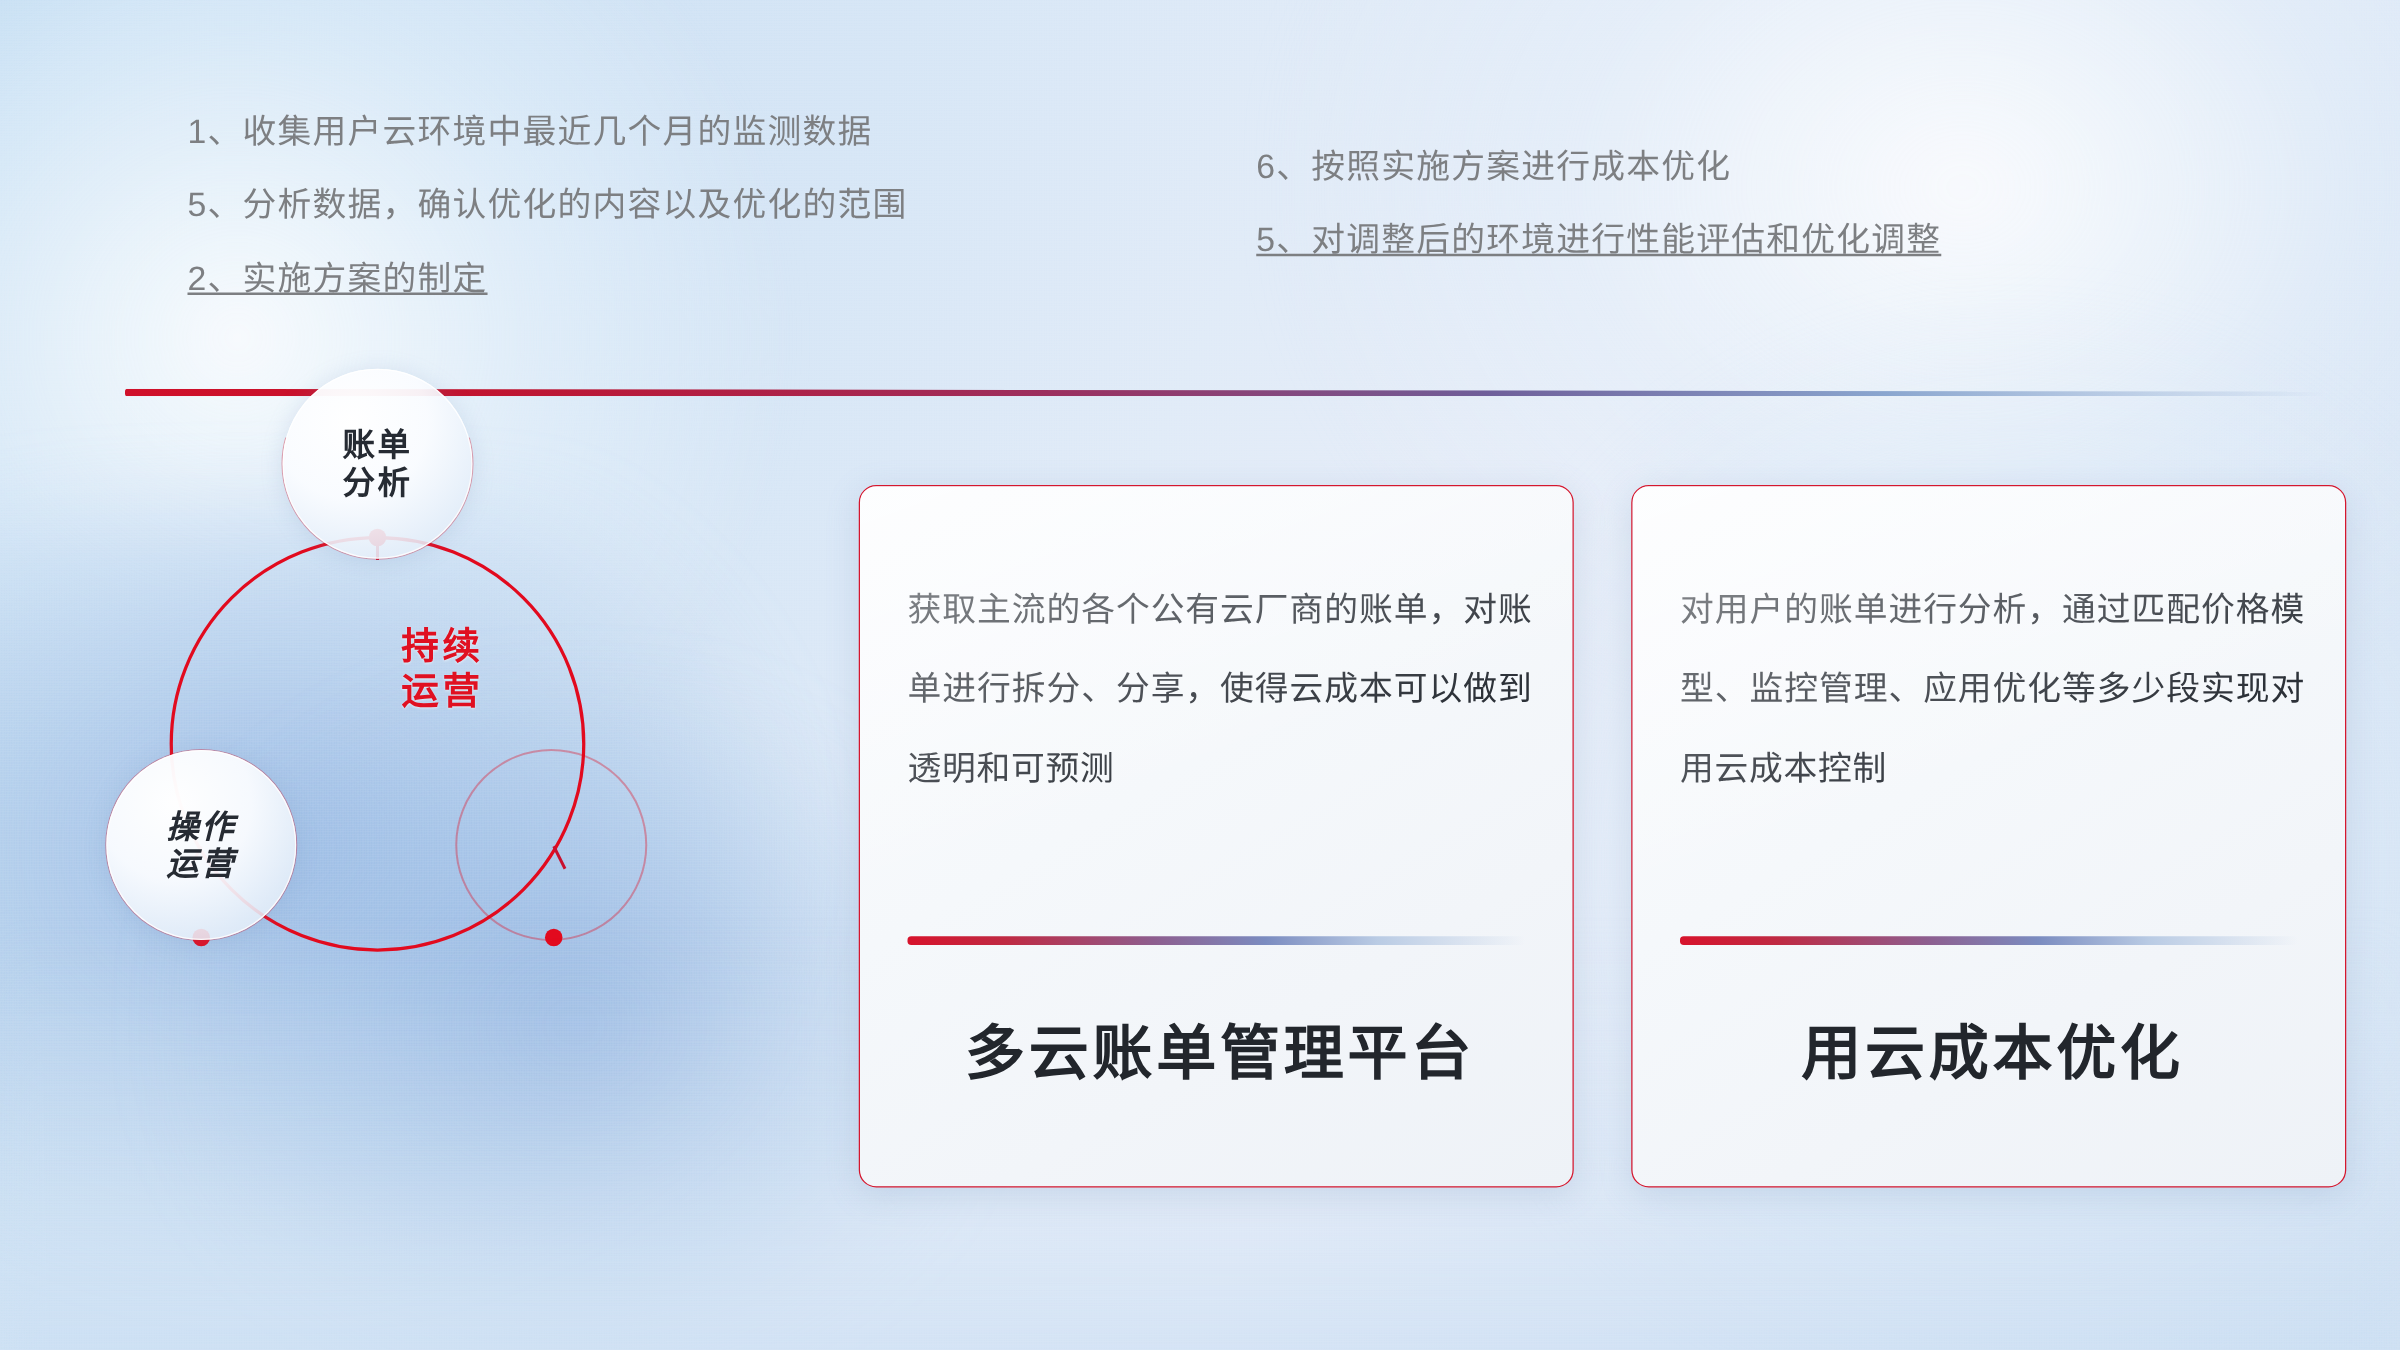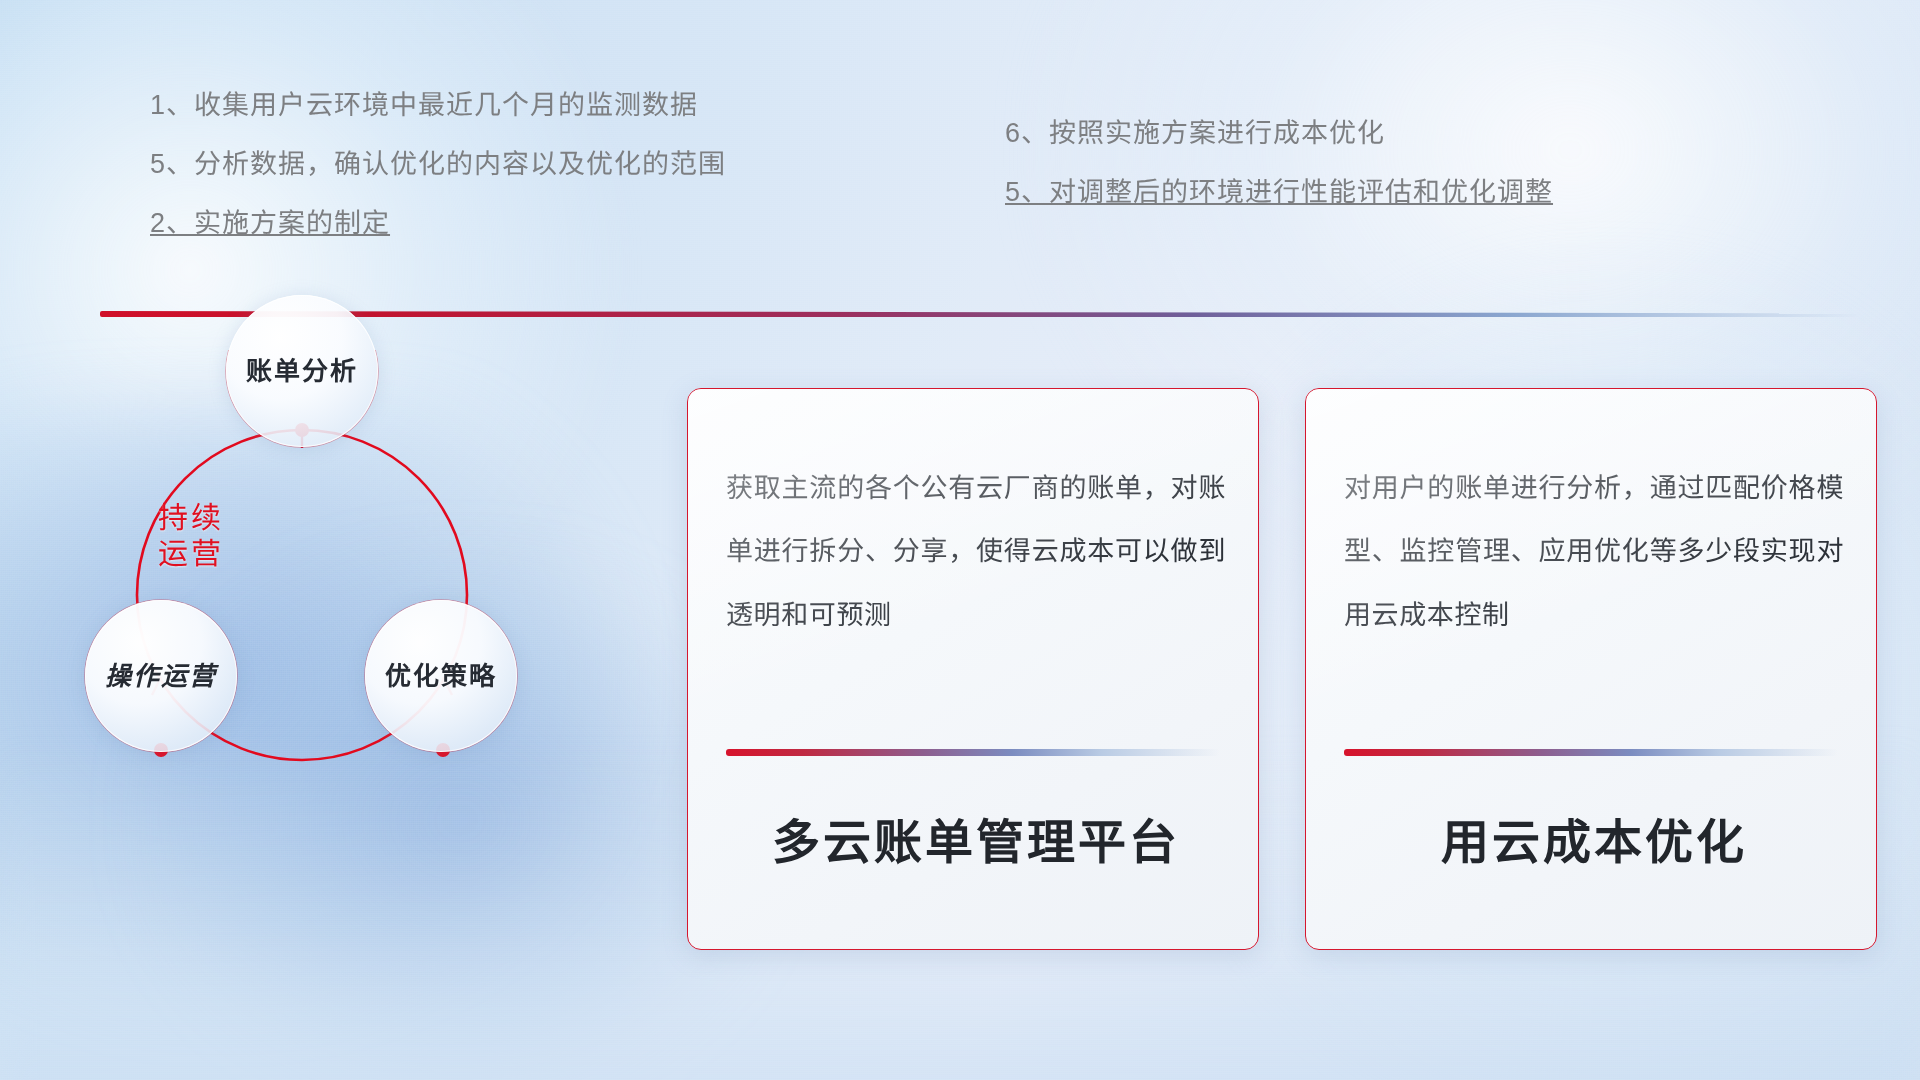--- a/index.html
+++ b/index.html
@@ -74,31 +74,31 @@
   }
 
   
   .venn{position:absolute;left:80px;top:350px;width:470px;height:470px;}
   .venn svg{position:absolute;inset:0;}
   .bubble{
     position:absolute;border-radius:50%;
     background:
       radial-gradient(circle at 36% 28%,rgba(255,255,255,.99) 0%,rgba(250,252,255,.95) 42%,rgba(231,240,250,.88) 74%,rgba(219,232,246,.82) 100%);
     box-shadow:0 2px 18px rgba(120,150,190,.22), inset 0 0 0 1px rgba(255,255,255,.85);
-    display:flex;flex-direction:row;align-items:center;justify-content:center;
+    display:flex;flex-direction:column;align-items:center;justify-content:center;
   }
   .bubble .bl{
     font-size:26px;font-weight:bold;color:#262b33;line-height:1.16;letter-spacing:2px;
   }
   .b-top{left:146px;top:-55px;width:152px;height:152px;}
   .b-left{left:5px;top:250px;width:152px;height:152px;font-style:italic;}
   .b-right{left:285px;top:250px;width:152px;height:152px;}
   .center-label{
-    position:absolute;left:0;right:0;top:150px;
-    color:#e01021;font-weight:normal;font-size:30px;line-height:1.2;letter-spacing:3px;
+    position:absolute;left:0;right:0;top:150px;text-align:center;
+    color:#e01021;font-weight:bold;font-size:30px;line-height:1.2;letter-spacing:3px;
     text-shadow:0 1px 2px rgba(255,255,255,.6);
     padding-left:78px;
   }
 
   
   .card{
     position:absolute;top:388px;width:570px;height:560px;
     border-radius:14px;
     background:linear-gradient(150deg,#fbfcfe 0%,#f5f8fb 42%,#f2f5f9 70%,#eef2f7 100%);
     border:1.6px solid #d5172e;
@@ -177,24 +177,20 @@
   <div class="bubble b-top">
     <span class="bl">账单</span>
     <span class="bl">分析</span>
   </div>
 
   <div class="bubble b-left">
     <span class="bl">操作</span>
     <span class="bl">运营</span>
   </div>
 
-  <div class="bubble b-right">
-    <span class="bl">优化</span>
-    <span class="bl">策略</span>
-  </div>
 
   <div class="center-label">
     <div>持续</div>
     <div>运营</div>
   </div>
 
 </div>
 
 <div class="card card-1">
   <div class="card-body">获取主流的各个公有云厂商的账单，对账单进行拆分、分享，使得云成本可以做到透明和可预测</div>

